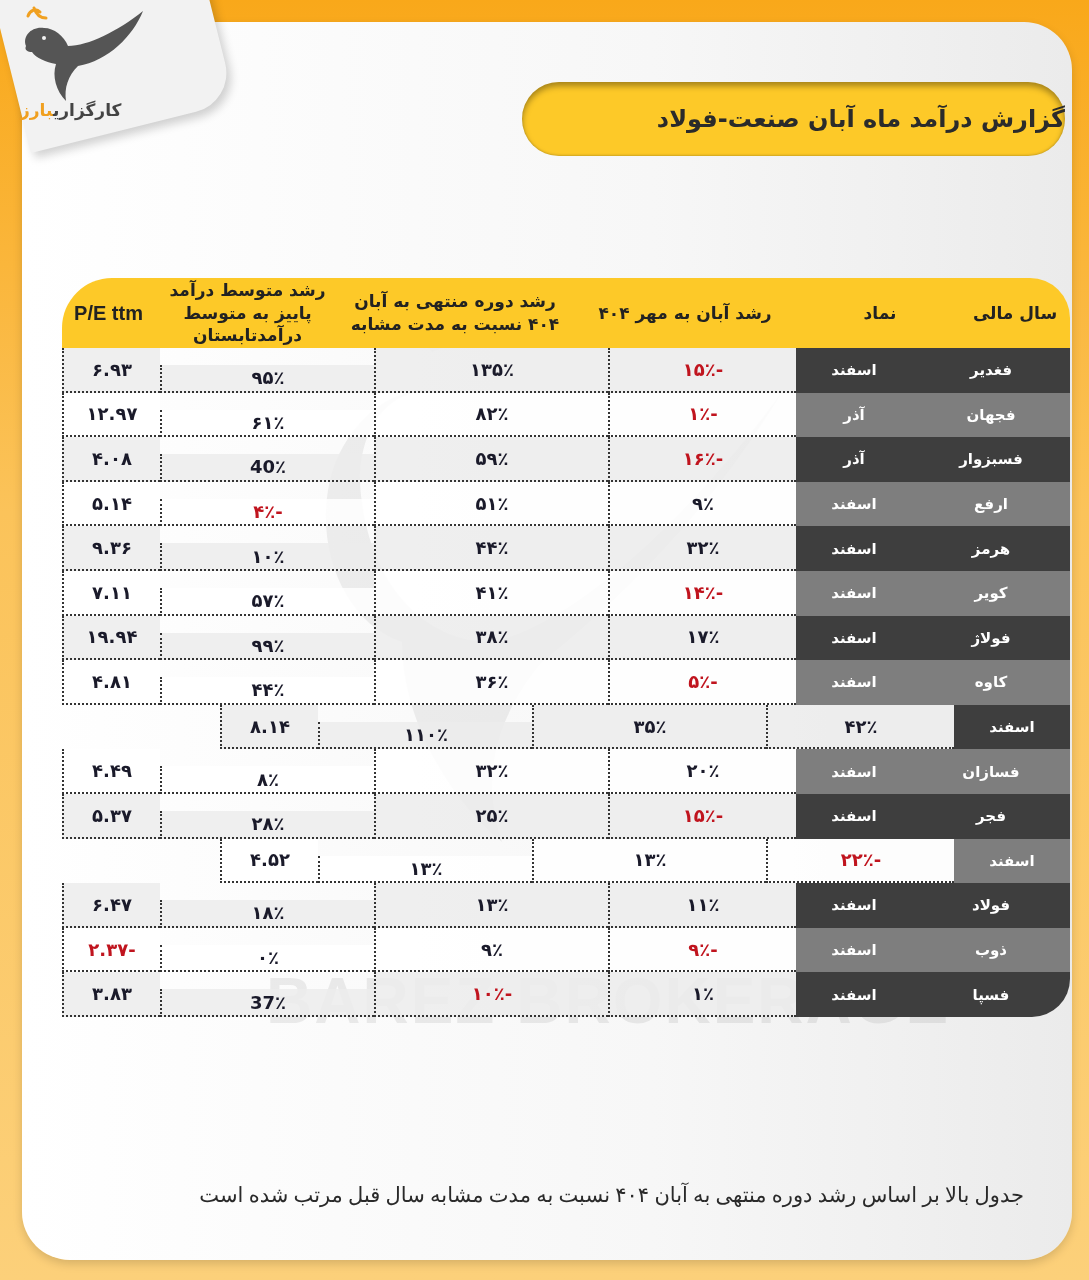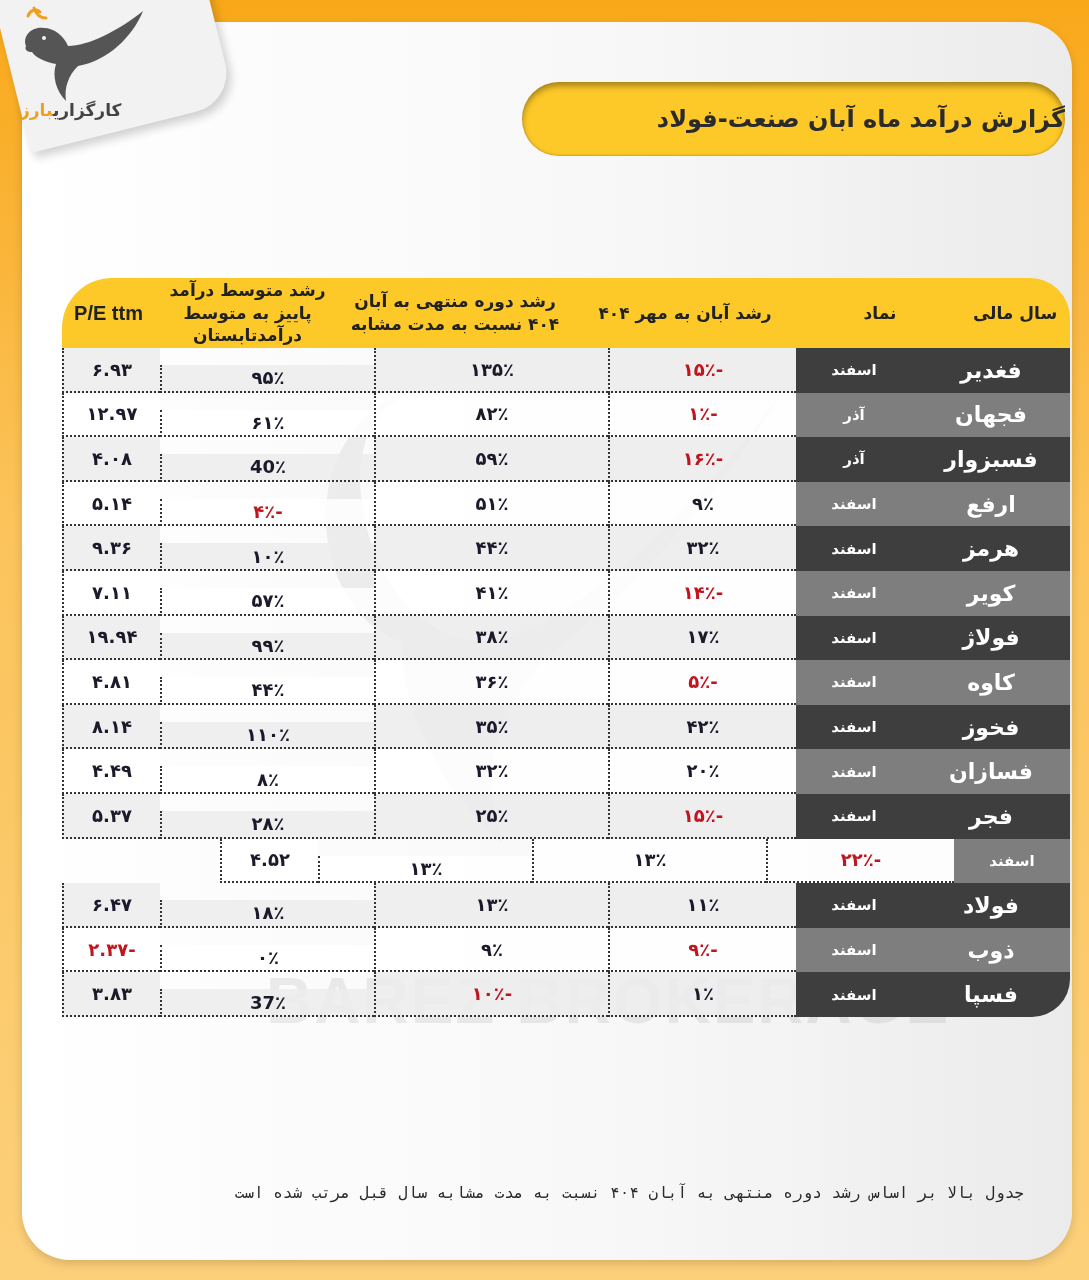--- a/index.html
+++ b/index.html
@@ -113,46 +113,46 @@
     }
     .tr {
       display: flex;
       direction: rtl;
       height: 44.6px;
     }
     .cell {
       display: flex; align-items: center; justify-content: center;
       font-size: 18px; font-weight: bold; color: #1a1a2a;
     }
-    .cell-sym { width: 158px; color: #fff; font-size: 22px; }
+    .cell-sym { width: 158px; color: #fff; font-size: 15px; }
     .cell-fy { width: 116px; color: #fff; font-size: 15px; }
     .tr.dark .cell-sym, .tr.dark .cell-fy { background: #3e3e3e; }
     .tr.light .cell-sym, .tr.light .cell-fy { background: #7e7e7e; }
     .tr:last-child .cell-sym { border-bottom-left-radius: 0; }
     .cell-data {
       border-left: 2px dotted #333;
       border-bottom: 2px dotted #333;
     }
     .tr:first-child .cell-data { border-top: 0; }
     .cell-mom { width: 188px; border-right: 0; }
     .cell-ytd { width: 234px; }
     .cell-season { width: 214px; margin-top: 17px; }
     .cell-pe { width: 98px; border-left: 2px dotted #333; }
     .tr.dark .cell-data { background: rgba(236,236,236,0.85); }
     .tr.light .cell-data { background: rgba(255,255,255,0.85); }
     .neg { color: #c0141e; }
     .first-col-left { border-left: 2px dotted #333; }
     .footer-note {
       position: absolute;
       right: 48px; top: 1161px;
-      font-size: 16px;
+      font-size: 21px;
       color: #2a2a2a;
       direction: rtl;
       white-space: nowrap;
-      font-family: Liberation Mono, monospace;
+      font-family: Liberation Serif, serif;
       letter-spacing: -0.3px;
     }
   </style>
 </head>
 <body>
 
 <div class="card">
 
   <div class="watermark">
     <svg width="1050" height="1000" style="position:absolute;left:0;top:0;">
@@ -234,21 +234,20 @@
         </div>
         <div class="tr light">
           <div class="cell cell-sym">کاوه</div>
           <div class="cell cell-fy">اسفند</div>
           <div class="cell cell-data cell-mom first-col-left neg" style="border-right: none;">-۵٪</div>
           <div class="cell cell-data cell-ytd">۳۶٪</div>
           <div class="cell cell-data cell-season">۴۴٪</div>
           <div class="cell cell-data cell-pe" style="border-left: 2px dotted rgb(51, 51, 51);">۴.۸۱</div>
         </div>
         <div class="tr dark">
-          <div class="cell cell-sym">فخوز</div>
           <div class="cell cell-fy">اسفند</div>
           <div class="cell cell-data cell-mom first-col-left" style="border-right: none;">۴۲٪</div>
           <div class="cell cell-data cell-ytd">۳۵٪</div>
           <div class="cell cell-data cell-season">۱۱۰٪</div>
           <div class="cell cell-data cell-pe" style="border-left: 2px dotted rgb(51, 51, 51);">۸.۱۴</div>
         </div>
         <div class="tr light">
           <div class="cell cell-sym">فسازان</div>
           <div class="cell cell-fy">اسفند</div>
           <div class="cell cell-data cell-mom first-col-left" style="border-right: none;">۲۰٪</div>

